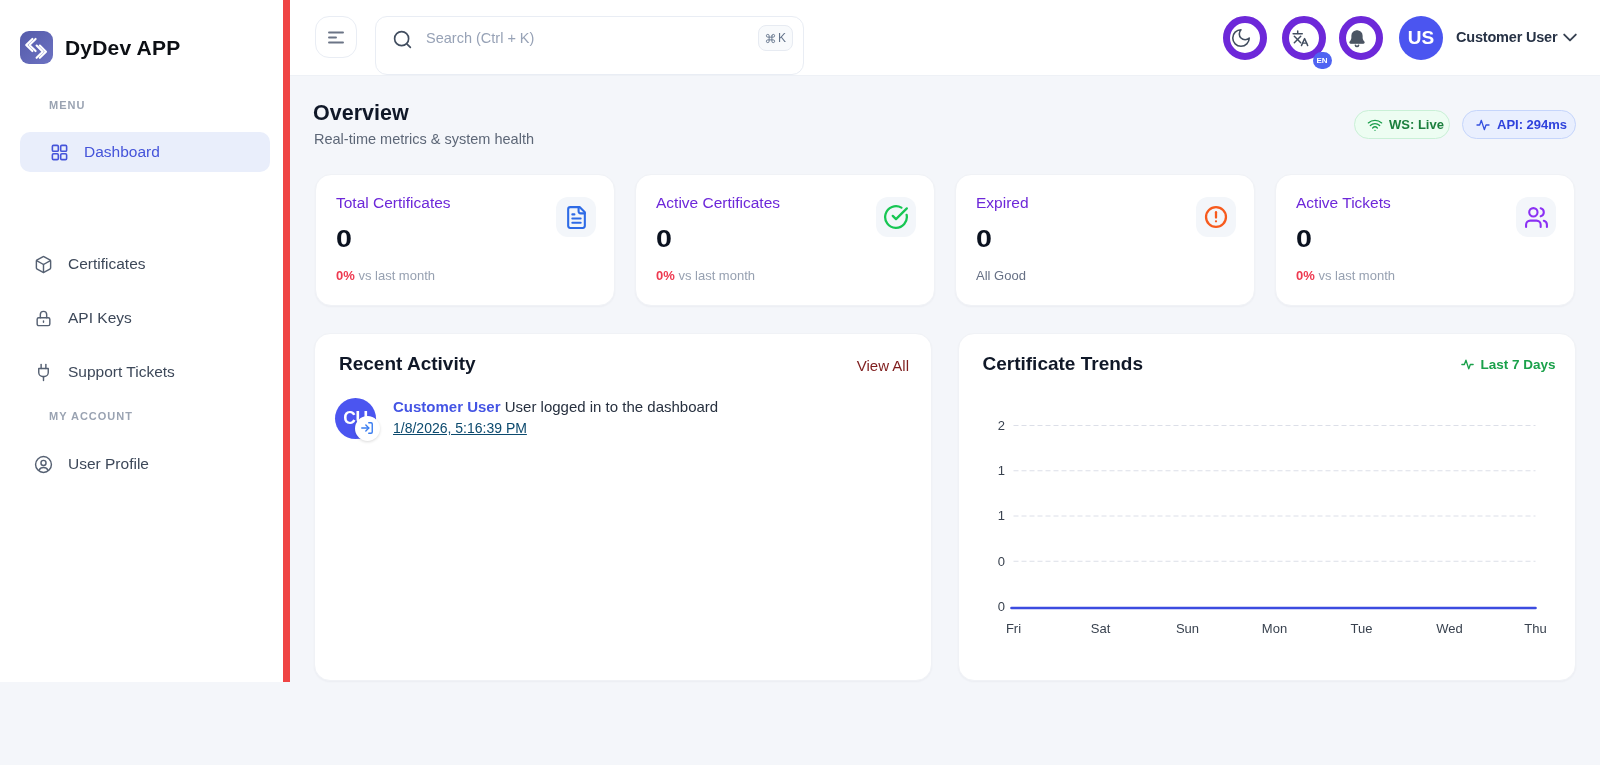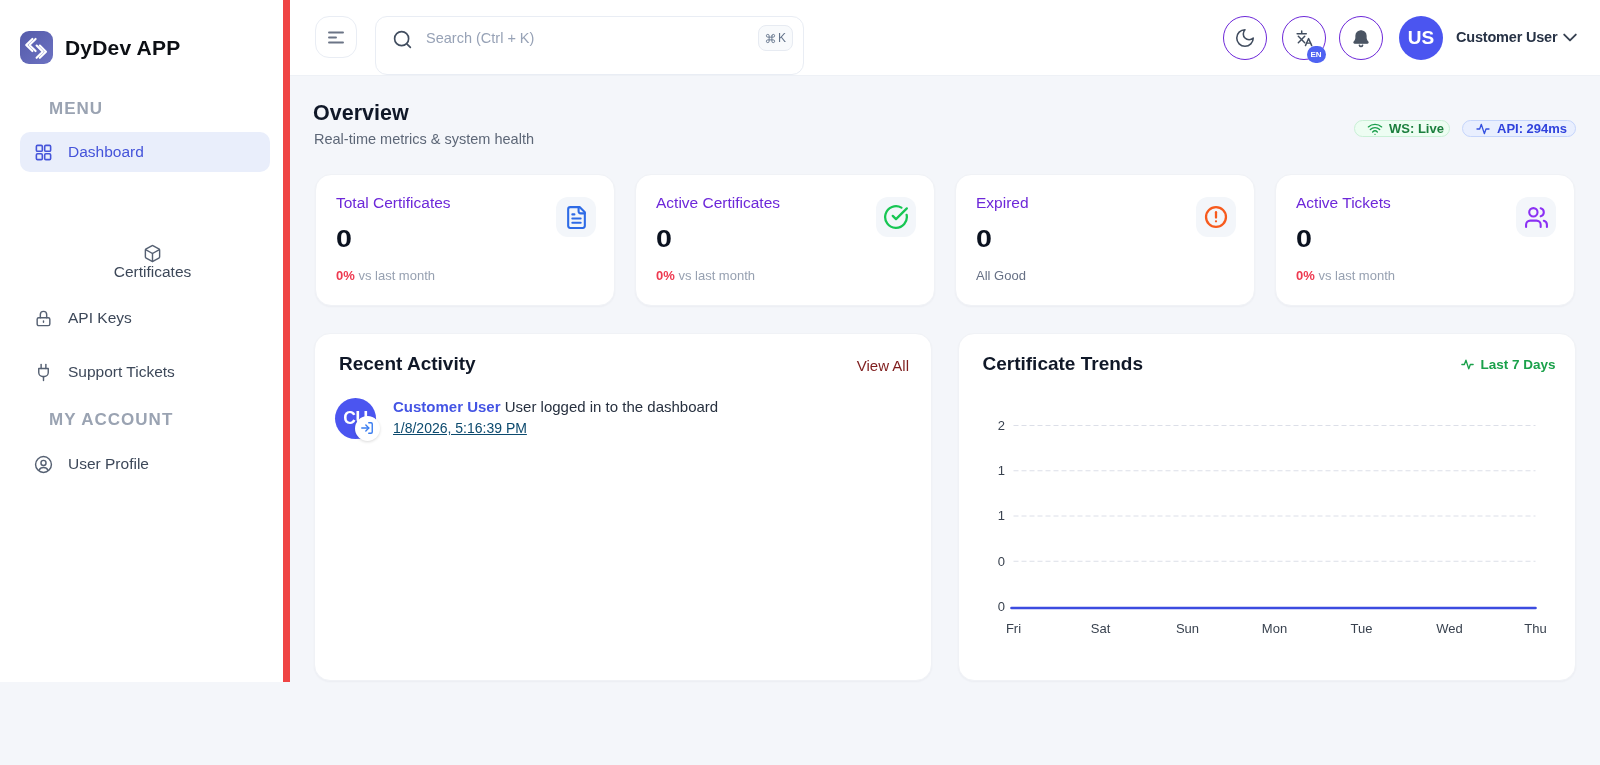--- a/index.html
+++ b/index.html
@@ -3,40 +3,40 @@
 <meta charset="utf-8">
 <style>
 * { margin:0; padding:0; box-sizing:border-box; }
 html,body { width:1600px; height:765px; overflow:hidden; }
 body { font-family:"Liberation Sans", sans-serif; background:#f4f6fa; position:relative; }
 
 .sidebar { position:absolute; left:0; top:0; width:290px; height:682px; background:#ffffff; border-right:7px solid #ef4444; }
 .logo { position:absolute; left:20px; top:31px; display:flex; align-items:center; }
 .logo-ic { width:33px; height:33px; border-radius:9px; background:linear-gradient(135deg,#555baa,#6c72c2); display:flex; align-items:center; justify-content:center; }
 .logo-tx { margin-left:12px; font-size:21px; font-weight:800; color:#0c0f14; letter-spacing:0.2px; }
-.nav-label { position:absolute; left:20px; font-size:17px; font-weight:600; letter-spacing:1px; color:#9aa3b2;padding-left:29px; }
+.nav-label { position:absolute; left:20px; font-size:11px; font-weight:600; letter-spacing:1px; color:#9aa3b2;padding-left:29px; }
 .nav-item { position:absolute; left:20px; width:250px; height:40px; border-radius:10px; display:flex; align-items:center; color:#3d4859; font-size:15.5px; font-weight:500; }
 .nav-item svg { margin-left:14px; flex:none; }
 .nav-item span { margin-left:15px; }
-.nav-item.active { background:#e9eefb; color:#4554da; }
+.nav-item.active { background:#e9eefb; color:#4554da;padding-left:16px; }
 
 .topbar { position:absolute; left:290px; top:0; width:1310px; height:76px; background:#ffffff; border-bottom:1px solid #eef1f6; }
 .hamburger { position:absolute; left:25px; top:16px; width:42px; height:42px; border:1px solid #e9edf4; border-radius:14px; display:flex; align-items:center; justify-content:center; background:#fff; }
 .search { position:absolute; left:85px; top:16px; width:429px; height:59px; border:1px solid #e9edf4; border-radius:12px; background:#fff; }
 .search .mag { position:absolute; left:16px; top:12px; }
 .search .ph { position:absolute; left:50px; top:13px; font-size:14.5px; color:#97a2b6; }
 .kbd { position:absolute; right:10px; top:8px; width:35px; height:26px; background:#f8fafc; border:1px solid #e7ebf2; border-radius:8px; display:flex; align-items:center; justify-content:center; color:#64748b; font-size:12px; }
-.circ-btn { position:absolute; top:16px; width:44px; height:44px; border-radius:50%; border:1px solid #6d28d9; background:#fff; display:flex; align-items:center; justify-content:center; }
+.circ-btn { position:absolute; top:16px; width:44px; height:44px; border-radius:50%; border:7px solid #6d28d9; background:#fff; display:flex; align-items:center; }
 .en-badge { position:absolute; left:24px; top:29px; width:19px; height:17px; border-radius:9px; background:#4f63f2; color:#fff; font-size:8px; font-weight:700; display:flex; align-items:center; justify-content:center; }
 .avatar { position:absolute; left:1109px; top:16px; width:44px; height:44px; border-radius:50%; background:#4b55f0; color:#fff; font-size:19px; font-weight:700; display:flex; align-items:center; justify-content:center; }
 .uname { position:absolute; left:1166px; top:29px; font-size:14.5px; font-weight:700; letter-spacing:-0.2px; color:#273245; }
 
 .pg-title { position:absolute; left:313px; top:101px; font-size:21.5px; font-weight:700; color:#101828; }
 .pg-sub { position:absolute; left:314px; top:131px; font-size:14.5px; color:#5d6777; }
-.pill { position:absolute; top:120px; height:17px; border-radius:15px; display:flex; align-items:center; font-size:13px; font-weight:600; }
+.pill { position:absolute; top:110px; height:29px; border-radius:15px; display:flex; align-items:center; font-size:13px; font-weight:600; }
 .pill svg { margin:0 6px 0 12px; }
 
 .stat { position:absolute; top:174px; width:300px; height:132px; background:#fff; border:1px solid #f0f2f6; border-radius:16px; box-shadow:0 1px 2px rgba(16,24,40,0.04); }
 .stat .t { position:absolute; left:20px; top:19px; font-size:15.5px; font-weight:500; color:#6d28d9; }
 .stat .n { position:absolute; left:20px; top:51px; font-size:23.5px; font-weight:700; color:#0b1220; transform:scaleX(1.22); transform-origin:left; }
 .stat .s { position:absolute; left:20px; top:93px; font-size:13px; color:#97a1b1; }
 .stat .s b { color:#ee3a50; font-weight:600; }
 .stat .s .allgood { color:#667085; font-weight:500; }
 .stat .ic { position:absolute; right:18px; top:22px; width:40px; height:40px; border-radius:12px; background:#f3f6fa; display:flex; align-items:center; justify-content:center; }
 
@@ -61,21 +61,21 @@
 
   <div class="nav-item active" style="top:132px;">
     <svg width="19" height="19" viewBox="0 0 24 24" fill="none" stroke="#4554da" stroke-width="2" stroke-linecap="round" stroke-linejoin="round">
         <rect x="3" y="3" width="7.5" height="7.5" rx="1.5"></rect>
         <rect x="13.5" y="3" width="7.5" height="7.5" rx="1.5"></rect>
         <rect x="3" y="13.5" width="7.5" height="7.5" rx="1.5"></rect>
         <rect x="13.5" y="13.5" width="7.5" height="7.5" rx="1.5"></rect>
       </svg>
     <span>Dashboard</span>
   </div>
-  <div class="nav-item" style="top:244px;flex-direction:column;">
+  <div class="nav-item" style="top:244px;">
     <svg width="19" height="19" viewBox="0 0 24 24" fill="none" stroke="#556072" stroke-width="1.8" stroke-linecap="round" stroke-linejoin="round">
         <path d="M21 8a2 2 0 0 0-1-1.73l-7-4a2 2 0 0 0-2 0l-7 4A2 2 0 0 0 3 8v8a2 2 0 0 0 1 1.73l7 4a2 2 0 0 0 2 0l7-4A2 2 0 0 0 21 16Z"></path>
         <path d="m3.3 7 8.7 5 8.7-5"></path>
         <path d="M12 22V12"></path>
       </svg>
     <span>Certificates</span>
   </div>
   <div class="nav-item" style="top:298px;">
     <svg width="19" height="19" viewBox="0 0 24 24" fill="none" stroke="#556072" stroke-width="1.8" stroke-linecap="round" stroke-linejoin="round">
         <rect x="4" y="11" width="16" height="10" rx="2"></rect>

